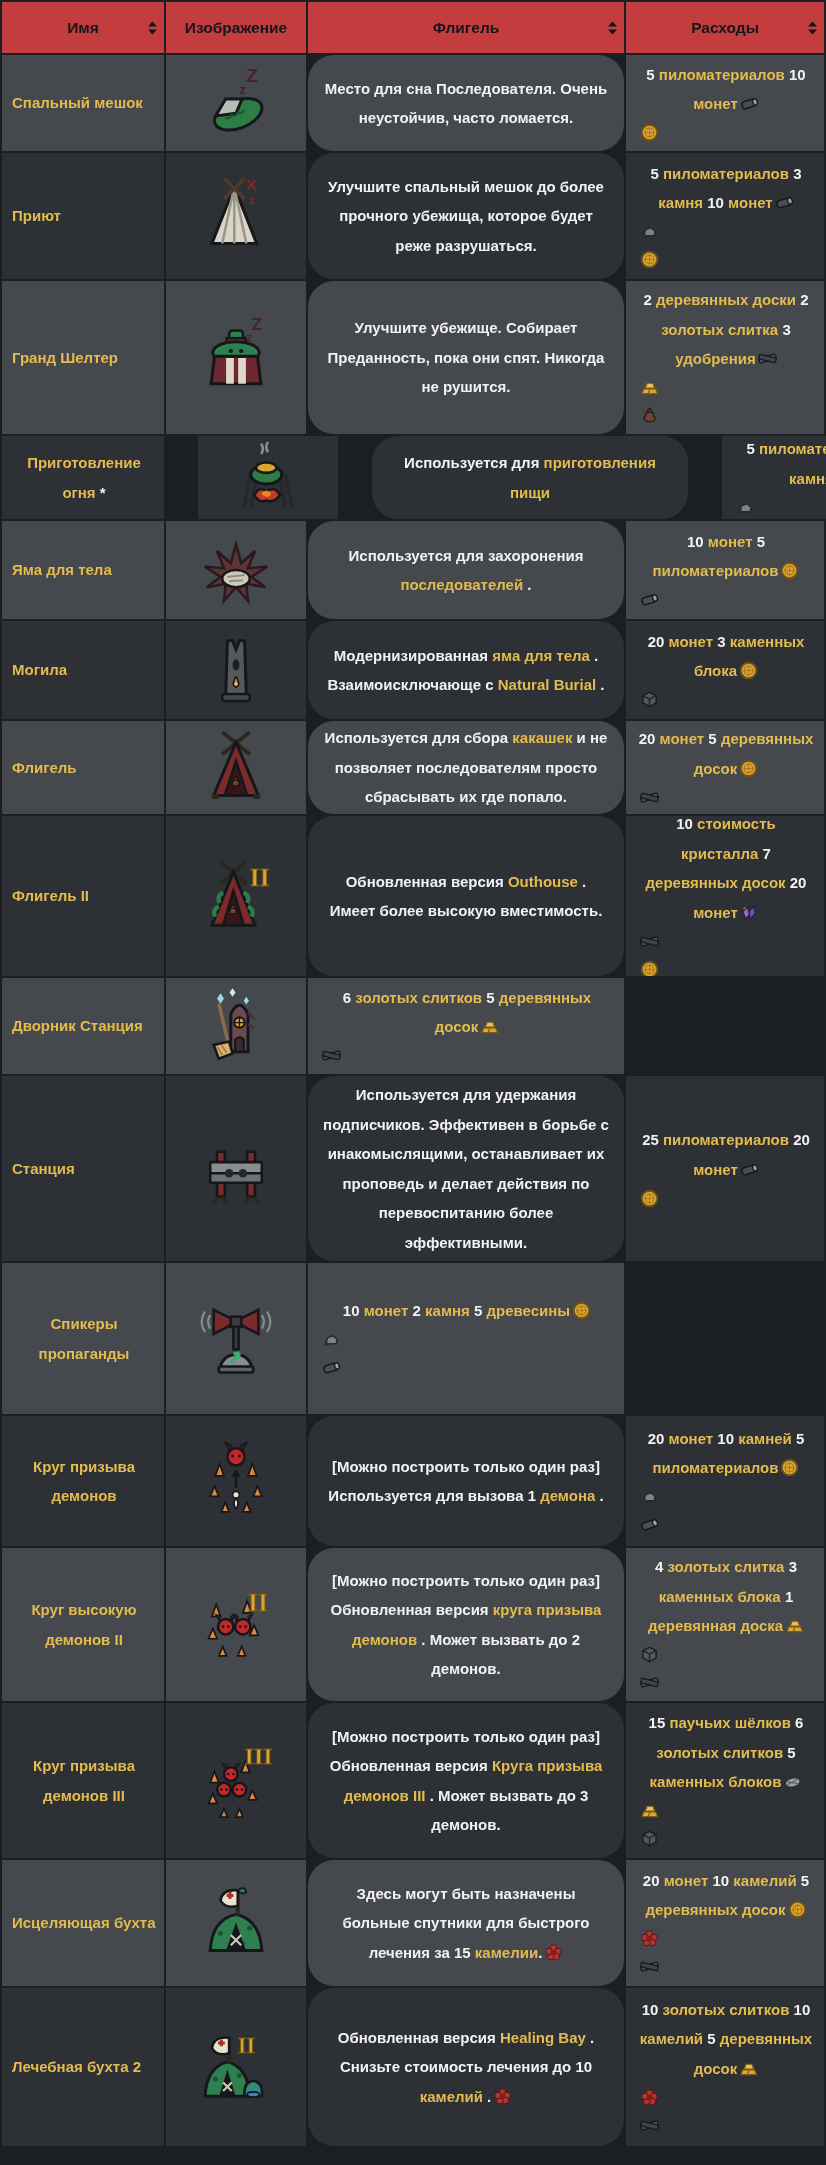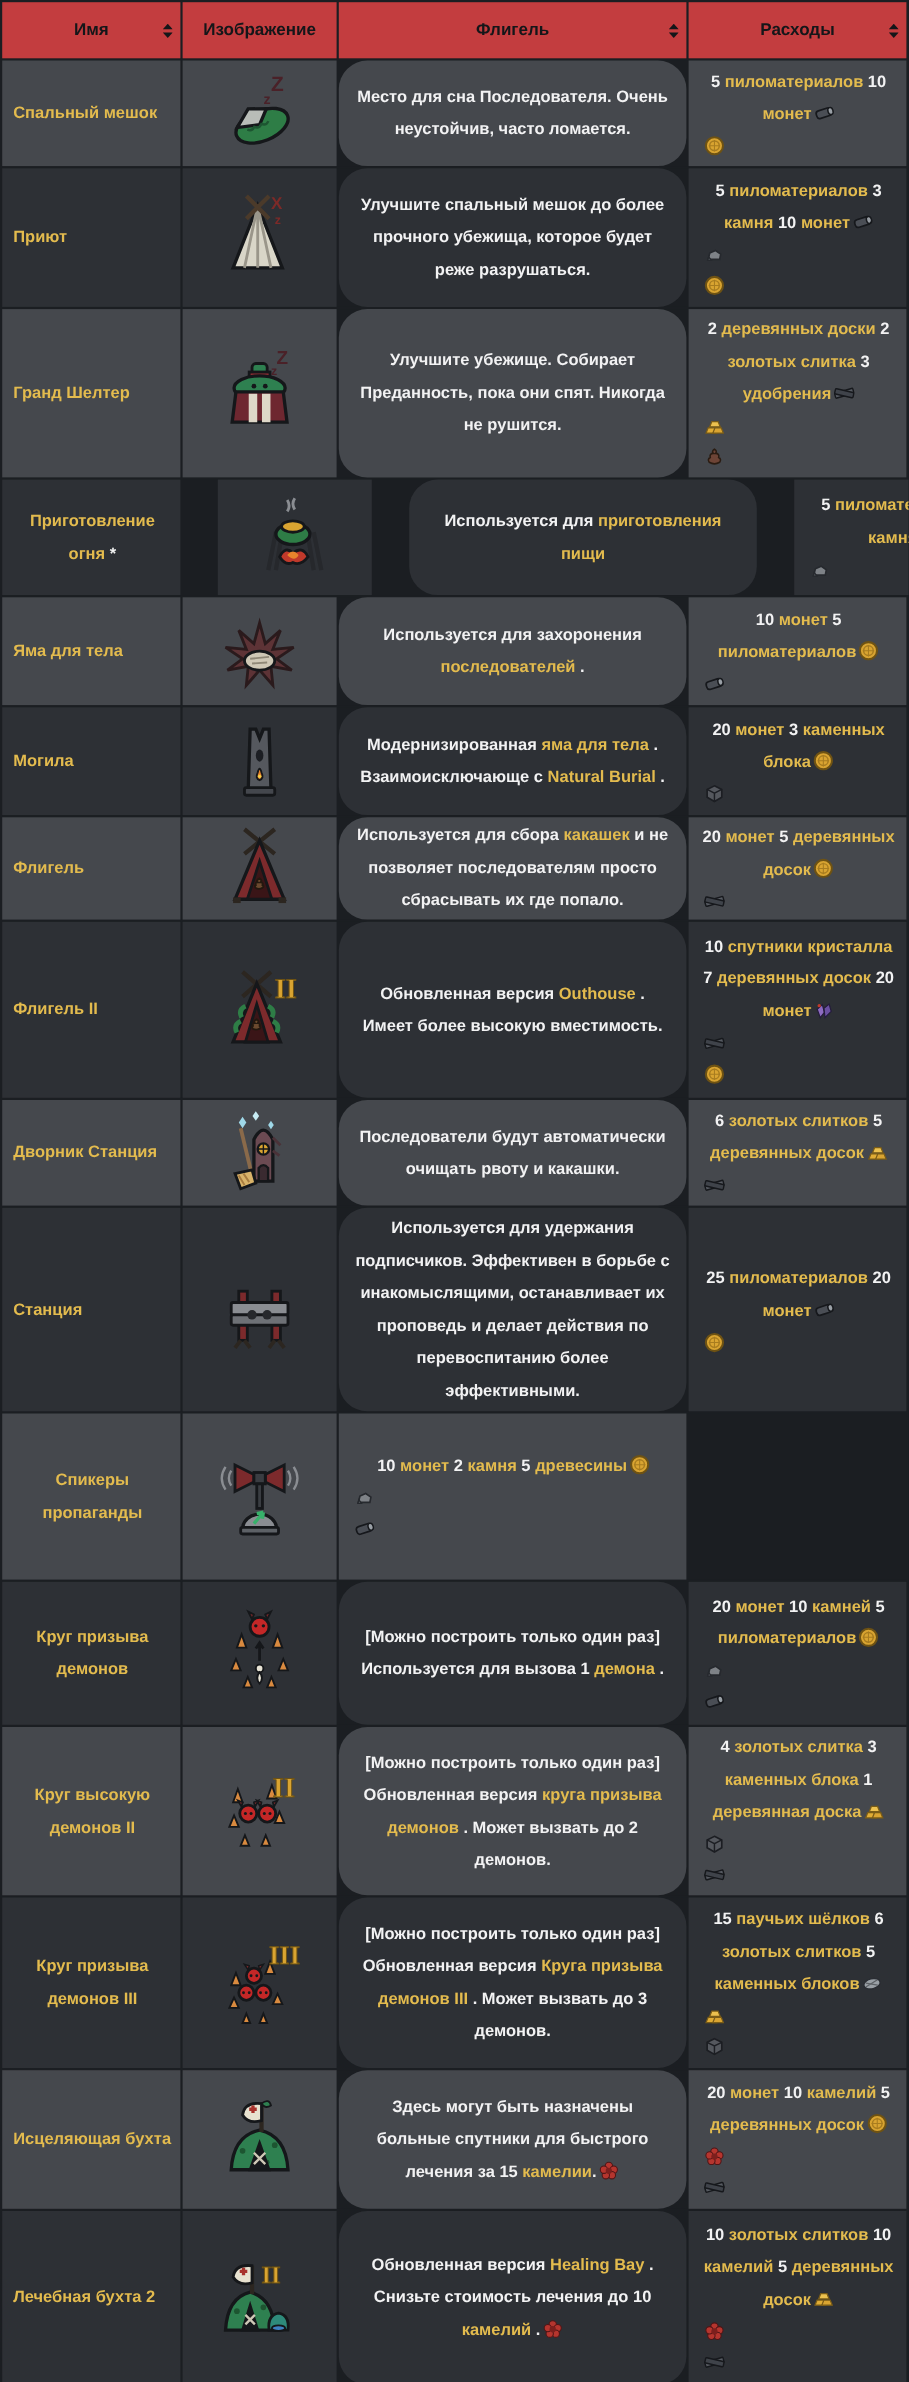--- a/index.html
+++ b/index.html
@@ -182,21 +182,21 @@
               </span>
             </div><div class="stackline">
               <span class="ricon">
                 <svg viewBox="0 0 20 20">
                   <path d="M10 2.5 q3 2 1 4 q4 0 3 4 q3 1.5 1 4.5 q-5 3 -10 0 q-2 -3 1 -4.5 q-1 -4 3 -4 q-2 -2 1 -4 z" fill="#6d4436" stroke="#2a1c12" stroke-width="1.5"></path>
                 </svg>
               </span>
             </div></div>
         </div>
       </div>
-      <div class="trow row-dark" style="height: 105px; gap: 34px;">
+      <div class="trow row-dark" style="height: 83px; gap: 34px;">
         <div class="cell name-cell">
           <div class="name-inner txtflow"><span class="link">Приготовление огня</span><span class="plain"> *</span></div>
         </div>
         <div class="cell img-cell">
           <div class="bimg">
             <svg viewBox="0 0 100 100">
               <path d="M42 10 q4 6 0 12 M50 8 q-4 6 0 12" stroke="#8a8d92" stroke-width="3" fill="none"></path>
               <path d="M30 44 L22 84 M70 44 L78 84 M36 48 L30 84 M64 48 L70 84" stroke="#26282c" stroke-width="4.5"></path>
               <ellipse cx="48" cy="46" rx="18" ry="11" fill="#2e7d46" stroke="#15171a" stroke-width="3.5"></ellipse>
               <ellipse cx="48" cy="38" rx="12" ry="6" fill="#d9a431" stroke="#15171a" stroke-width="3"></ellipse>
@@ -339,21 +339,21 @@
               <path d="M47 44 L35 84 H59 Z" fill="#3a1517" stroke="#15171a" stroke-width="3"></path>
               <path d="M47 60 q3 2 1 4 q3 0 2 3 q2 1 0 3 q-4 2 -7 0 q-2 -2 0 -3 q-1 -3 2 -3 q-2 -2 2 -4 Z" fill="#6b4a2f" stroke="#23180f" stroke-width="2"></path>
               <text x="66" y="38" font-size="30" font-weight="bold" fill="#d9a431" stroke="#6e5213" stroke-width="1" font-family="Liberation Serif,serif">II</text>
             </svg>
           </div>
         </div>
         <div class="cell desc-cell">
           <div class="txtflow"><span class="plain">Обновленная версия </span><span class="link">Outhouse</span><span class="plain"> . Имеет более высокую вместимость.</span></div>
         </div>
         <div class="cell cost-cell">
-          <div class="costwrap txtflow"><span class="plain">10 </span><span class="link">спутники кристалла</span><span class="plain"> 7 </span><span class="link">деревянных досок</span><span class="plain"> 20 </span><span class="link">монет</span><span class="ricon"><svg viewBox="0 0 20 20">
+          <div class="costwrap txtflow"><span class="plain">10 </span><span class="link">стоимость кристалла</span><span class="plain"> 7 </span><span class="link">деревянных досок</span><span class="plain"> 20 </span><span class="link">монет</span><span class="ricon"><svg viewBox="0 0 20 20">
                 <g stroke="#241c3a" stroke-width="1.2">
                   <path d="M6 17 L3 9 L8 4.5 L10 12 Z" fill="#8d6bc0"></path>
                   <path d="M10.5 17 L9.5 8 L14.5 4 L16.5 11 Z" fill="#6a4fa0"></path>
                 </g>
                 <circle cx="5" cy="5.5" r="1.6" fill="#c0392b"></circle>
               </svg></span><div class="stackline">
               <span class="ricon">
                 <svg viewBox="0 0 20 20">
                   <g stroke="#16181c" stroke-width="1.4">
                     <rect x="1" y="7.5" width="18" height="5" rx="1" fill="#565a61" transform="rotate(-16 10 10)"></rect>
@@ -385,23 +385,20 @@
               <path d="M49 80 V66 q5 -6 10 0 V80 Z" fill="#3a2a30" stroke="#15171a" stroke-width="2.5"></path>
               <path d="M64 34 l8 8 M64 48 l7 5" stroke="#4a3238" stroke-width="3"></path>
               <path d="M30 24 L42 74" stroke="#8a6a4a" stroke-width="4"></path>
               <path d="M24 72 L42 68 L46 82 L30 88 Z" fill="#d9b36a" stroke="#15171a" stroke-width="3"></path>
               <path d="M28 74 L34 84 M33 72 L39 81" stroke="#a87c3f" stroke-width="2"></path>
               <path d="M32 12 l4 6 -4 6 -4 -6 Z" fill="#9fd8e8"></path>
               <path d="M46 6 l3.5 5 -3.5 5 -3.5 -5 Z" fill="#c8ecf4"></path>
               <path d="M62 16 l3 4.5 -3 4.5 -3 -4.5 Z" fill="#9fd8e8"></path>
             </svg>
           </div>
-        </div>
-        <div class="cell desc-cell">
-          <div class="txtflow"><span class="plain">Последователи будут автоматически очищать рвоту и какашки.</span></div>
         </div>
         <div class="cell cost-cell">
           <div class="costwrap txtflow"><span class="plain">6 </span><span class="link">золотых слитков</span><span class="plain"> 5 </span><span class="link">деревянных досок</span><span class="ricon"><svg viewBox="0 0 20 20">
                 <g stroke="#7a5c17" stroke-width="1.2">
                   <path d="M2 16.5 L4 11.5 H10 L12 16.5 Z" fill="#e0ac35"></path>
                   <path d="M8.5 16.5 L10.5 11.5 H16.5 L18.5 16.5 Z" fill="#d9a431"></path>
                   <path d="M5.5 10.5 L7.5 5.5 H13.5 L15.5 10.5 Z" fill="#ecc14f"></path>
                 </g>
               </svg></span><div class="stackline">
               <span class="ricon">

